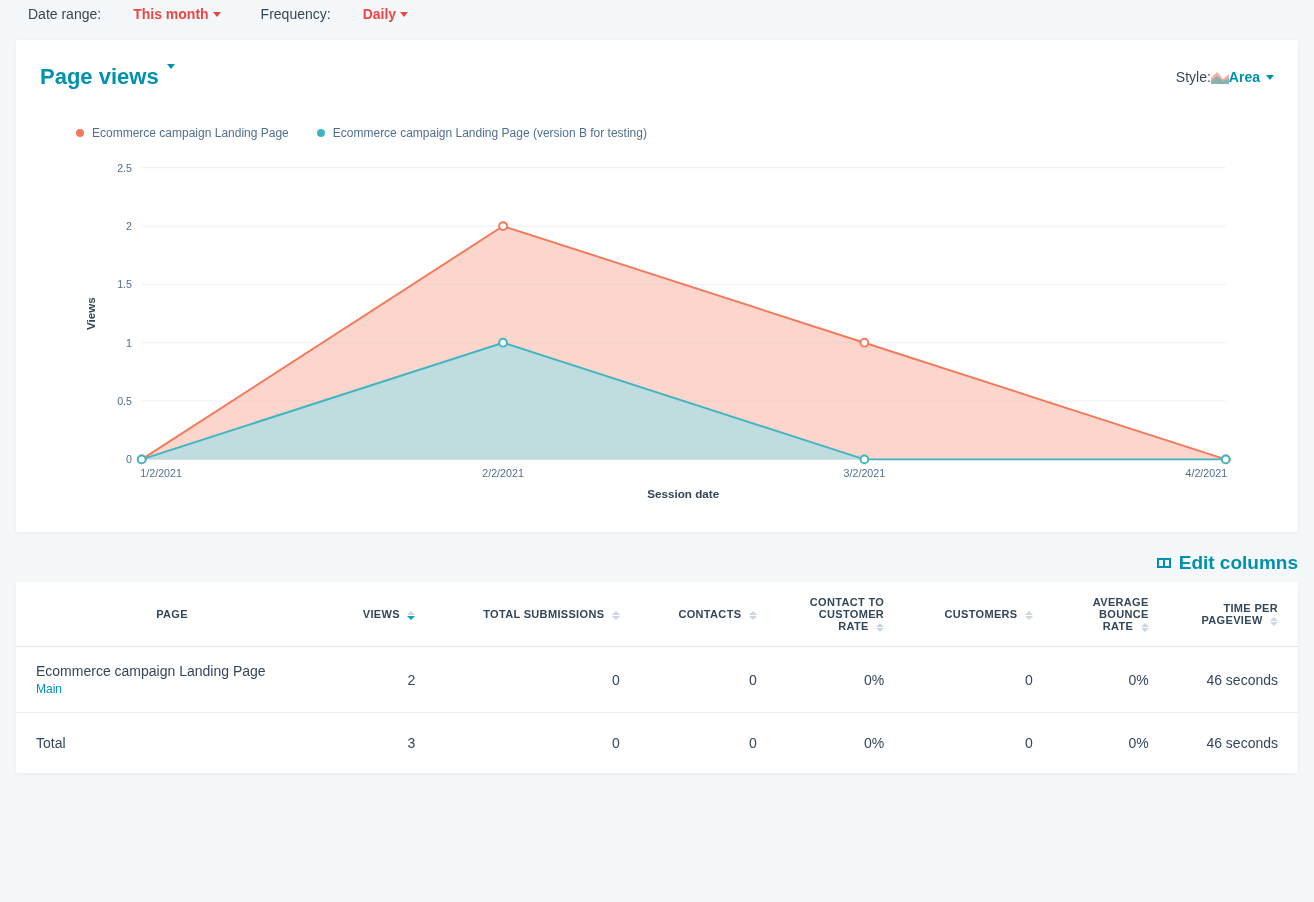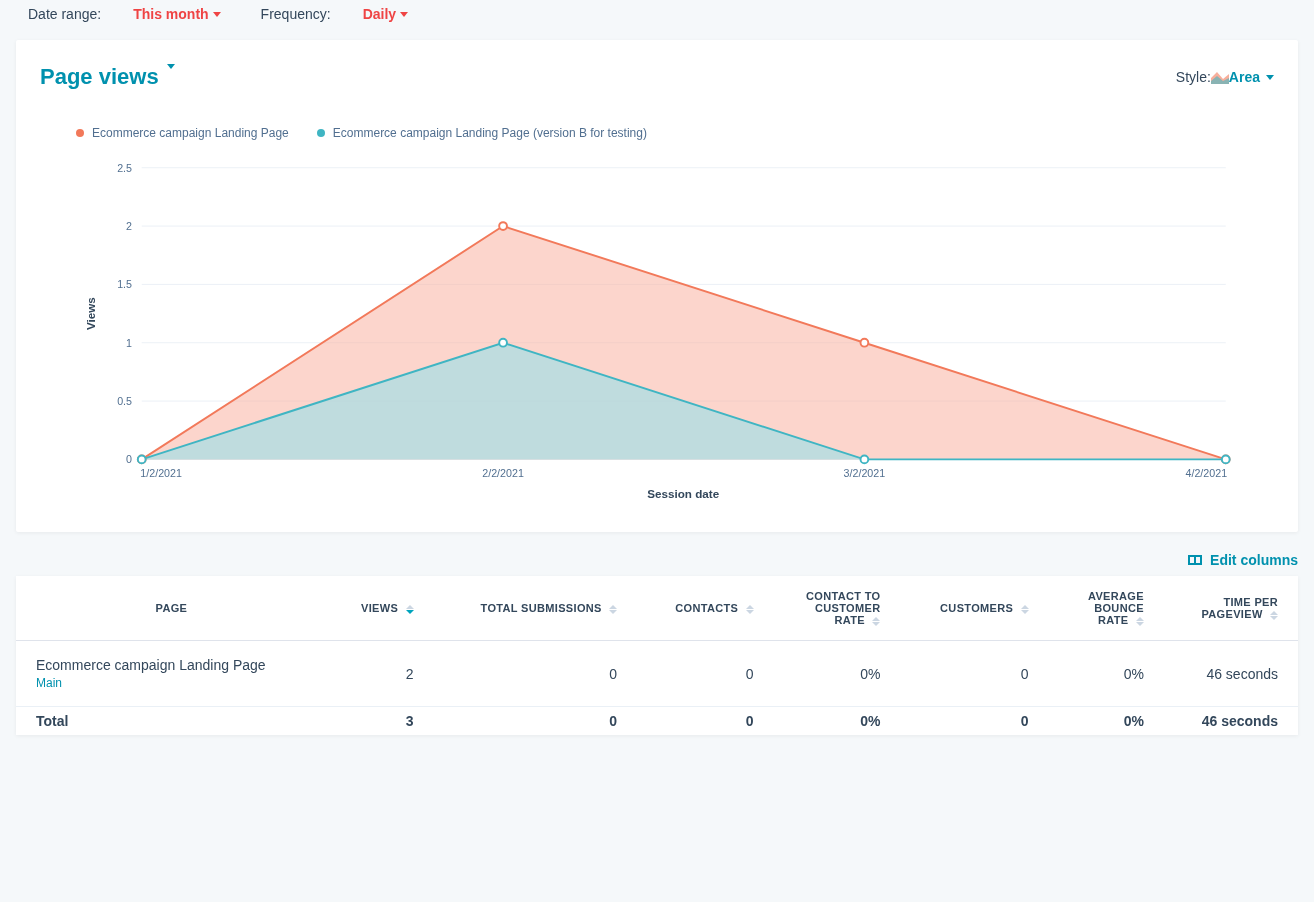--- a/index.html
+++ b/index.html
@@ -114,21 +114,21 @@
     justify-content: flex-end;
     margin-bottom: 8px;
   }
   .edit-columns {
     color: #0091ae;
     font-weight: 600;
     display: inline-flex;
     align-items: center;
     gap: 8px;
     cursor: pointer;
-    font-size: 14px;
+    font-size: 19px;
   }
   .columns-icon {
     width: 14px; height: 10px;
     border: 2px solid #0091ae;
     display: inline-block;
     position: relative;
   }
   .columns-icon::before {
     content: "";
     position: absolute;
@@ -188,23 +188,23 @@
     text-overflow: ellipsis;
     display: block;
   }
   .page-sub {
     color: #0091ae;
     font-size: 12px;
     margin-top: 3px;
     display: block;
   }
   tr.total-row td {
-    font-weight: 700;
-    color: #33475b;
-    padding: 6px 20px;
+    font-weight: 400;
+    color: #33475b;
+    padding: 22px 20px;
     border-bottom: none;
   }
 </style>
 </head>
 <body>
 
 <div class="filter-bar">
   <div class="filter-group">
     <span class="filter-label">Date range:</span>
     <span class="filter-value">

